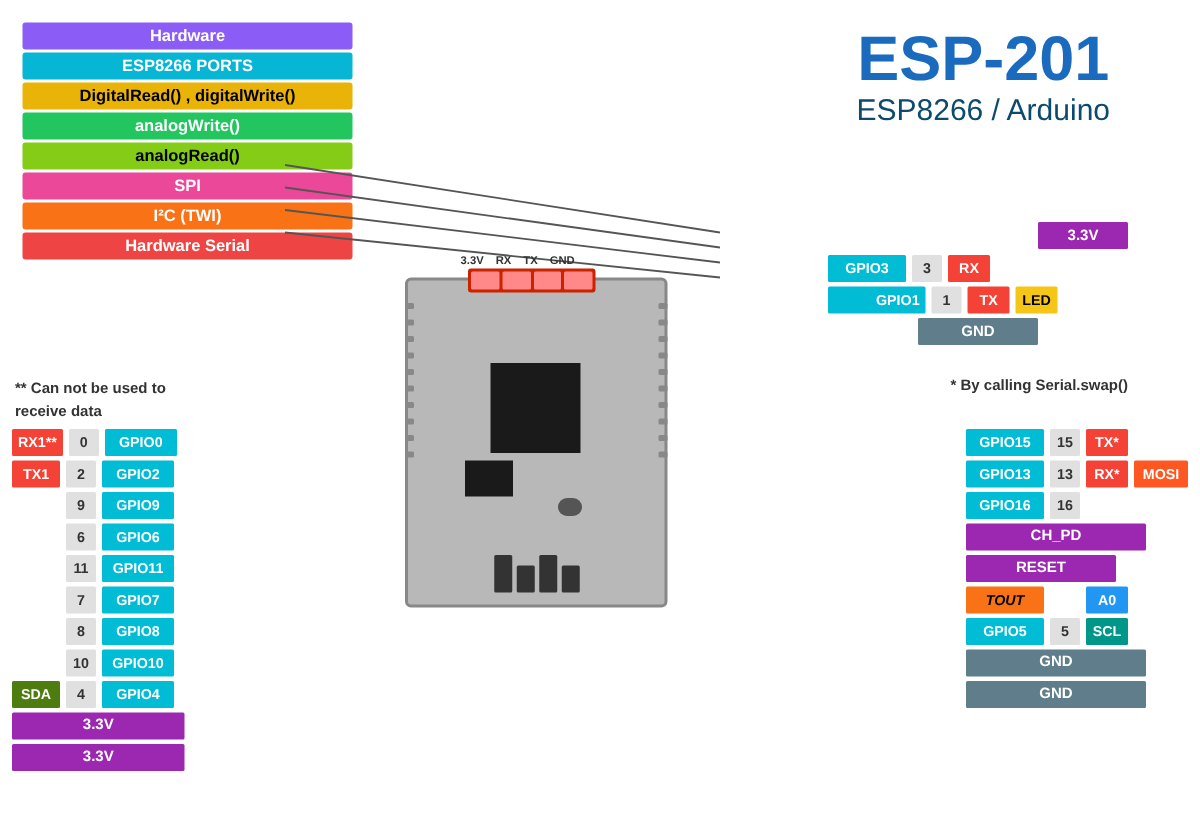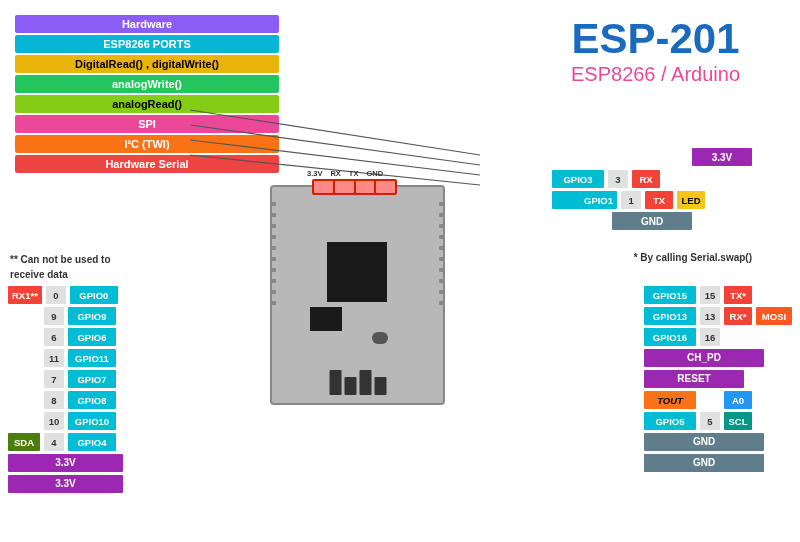--- a/index.html
+++ b/index.html
@@ -27,30 +27,30 @@
       right: 60px;
       text-align: center;
     }
     .title-esp {
       font-size: 42px;
       font-weight: bold;
       color: #1a6bbd;
     }
     .title-sub {
       font-size: 20px;
-      color: #ec4899;
+      color: #0c4a6e;
       font-weight: normal;
     }
 
     
     .legend-box {
       position: absolute;
       top: 15px;
       left: 15px;
-      width: 264px;
+      width: 220px;
     }
     .legend-item {
       text-align: center;
       font-size: 11px;
       font-weight: bold;
       color: #fff;
       padding: 3px 6px;
       margin-bottom: 2px;
       border-radius: 2px;
     }
@@ -232,20 +232,27 @@
   <div style="position:absolute;left:8px;top:285px;">
 
     <div class="prow">
       <div class="pcell red" style="min-width:32px;">RX1**</div>
       <div class="spacer"></div>
       <div class="pcell gray-num">0</div>
       <div class="spacer"></div>
       <div class="pcell cyan">GPIO0</div>
     </div>
 
+    <div class="prow">
+      <div class="pcell red" style="min-width:32px;">TX1</div>
+      <div class="spacer"></div>
+      <div class="pcell gray-num">2</div>
+      <div class="spacer"></div>
+      <div class="pcell cyan">GPIO2</div>
+    </div>
 
     <div class="prow">
       <div style="min-width:32px;"></div>
       <div class="spacer"></div>
       <div class="pcell gray-num">9</div>
       <div class="spacer"></div>
       <div class="pcell cyan">GPIO9</div>
     </div>
 
     <div class="prow">

